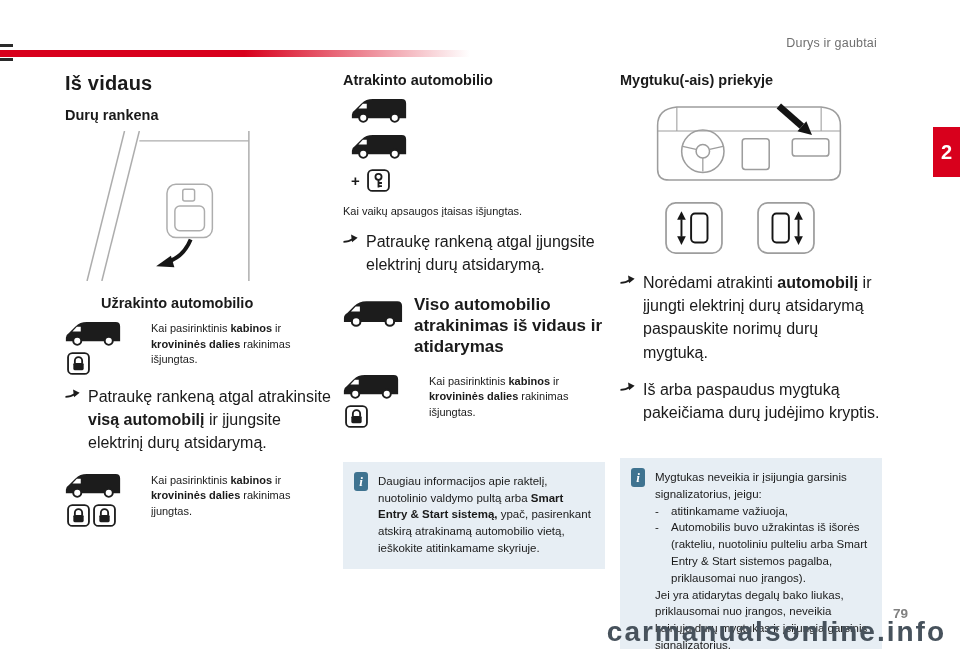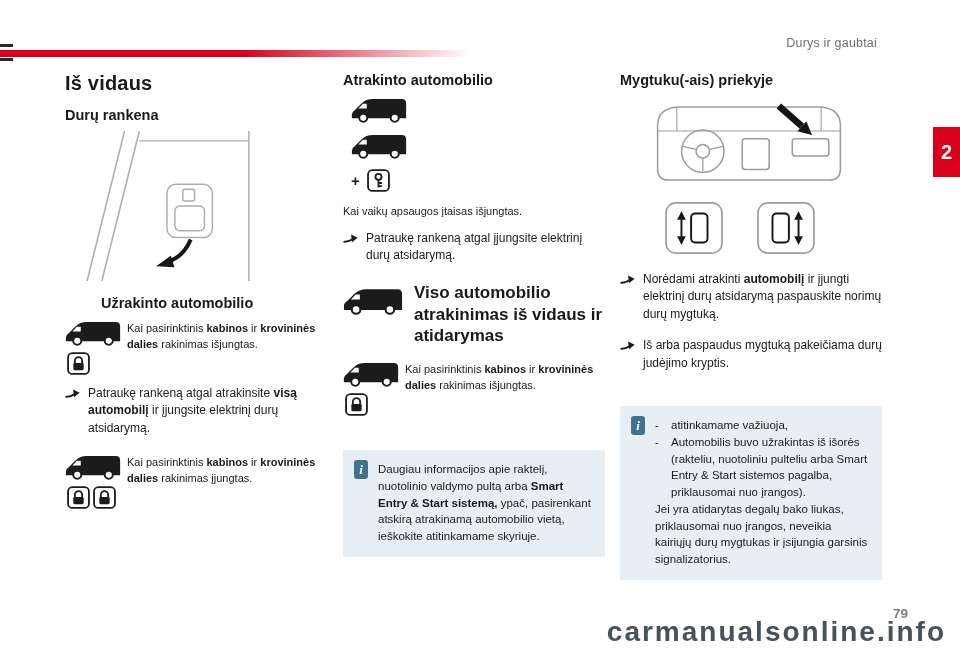--- a/index.html
+++ b/index.html
@@ -30,33 +30,33 @@
   .col2 { left:343px; width:262px; }
   .col3 { left:620px; width:262px; }
 
   .title { font-size:20px; font-weight:700; letter-spacing:0.2px; margin-bottom:12px; }
   .h2 { font-size:14.5px; font-weight:700; margin-bottom:8px; }
   .h3 { font-size:17px; font-weight:700; line-height:1.25; }
   .mt14 { margin-top:14px;margin-left:36px; }
 
   .door-art { width:188px; height:150px; display:block; margin:2px 0 8px 6px; }
 
-  .icon-block { display:flex; gap:0; margin:6px 0 10px; }
+  .icon-block { display:flex; gap:24px; margin:6px 0 10px; }
   .icon-stack { flex:none; width:62px; display:flex; flex-direction:column; gap:6px; }
   .van { width:56px; height:27px; display:block; }
   .van-big { width:60px; height:29px; flex:none; margin-top:4px; }
   .locks-row { display:flex; gap:3px; margin-left:2px; }
   .lock { width:23px; height:23px; display:block; }
   .caption { font-size:11px; line-height:1.42; padding-top:2px; }
   .caption.single { margin:2px 0 10px; }
 
   .arrow-para { display:flex; gap:8px; margin:10px 0 14px; }
   .arrow-para.tight { margin-top:4px; }
   .arrow-ico { flex:none; width:15px; height:11px; margin-top:3px; }
-  .arrow-para p { font-size:12px; line-height:1.45; }
+  .arrow-para p { font-size:16px; line-height:1.45; }
 
   .vans-stack { display:flex; flex-direction:column; gap:9px; margin:4px 0 10px 8px; }
   .plus-row { display:flex; align-items:center; gap:7px; margin-top:1px; }
   .plus { font-size:15px; font-weight:700; }
 
   .big-section { display:flex; gap:11px; margin:18px 0 14px; }
 
   .dash-art { width:202px; height:97px; display:block; margin:4px 0 8px 28px; }
   .btn-row { display:flex; gap:32px; margin:0 0 16px 44px; }
   .btn-art { width:60px; height:54px; display:block; }
@@ -287,20 +287,21 @@
 
     <div class="arrow-para tight">
       <svg class="arrow-ico">
           <use href="#sym-arrow"></use>
         </svg>
       <p><span>Iš arba paspaudus mygtuką pakeičiama durų judėjimo kryptis.</span></p>
     </div>
 
     <div class="info-box">
       <span class="info-icon">i</span>
+      <p>Mygtukas neveikia ir įsijungia garsinis signalizatorius, jeigu:</p>
       <div class="dash-row">
         <span class="dash">-</span>
         <p>atitinkamame važiuoja,</p>
       </div>
       <div class="dash-row">
         <span class="dash">-</span>
         <p>Automobilis buvo užrakintas iš išorės (rakteliu, nuotoliniu pulteliu arba Smart Entry &amp; Start sistemos pagalba, priklausomai nuo įrangos).</p>
       </div>
       <p>Jei yra atidarytas degalų bako liukas, priklausomai nuo įrangos, neveikia kairiųjų durų mygtukas ir įsijungia garsinis signalizatorius.</p>
     </div>

